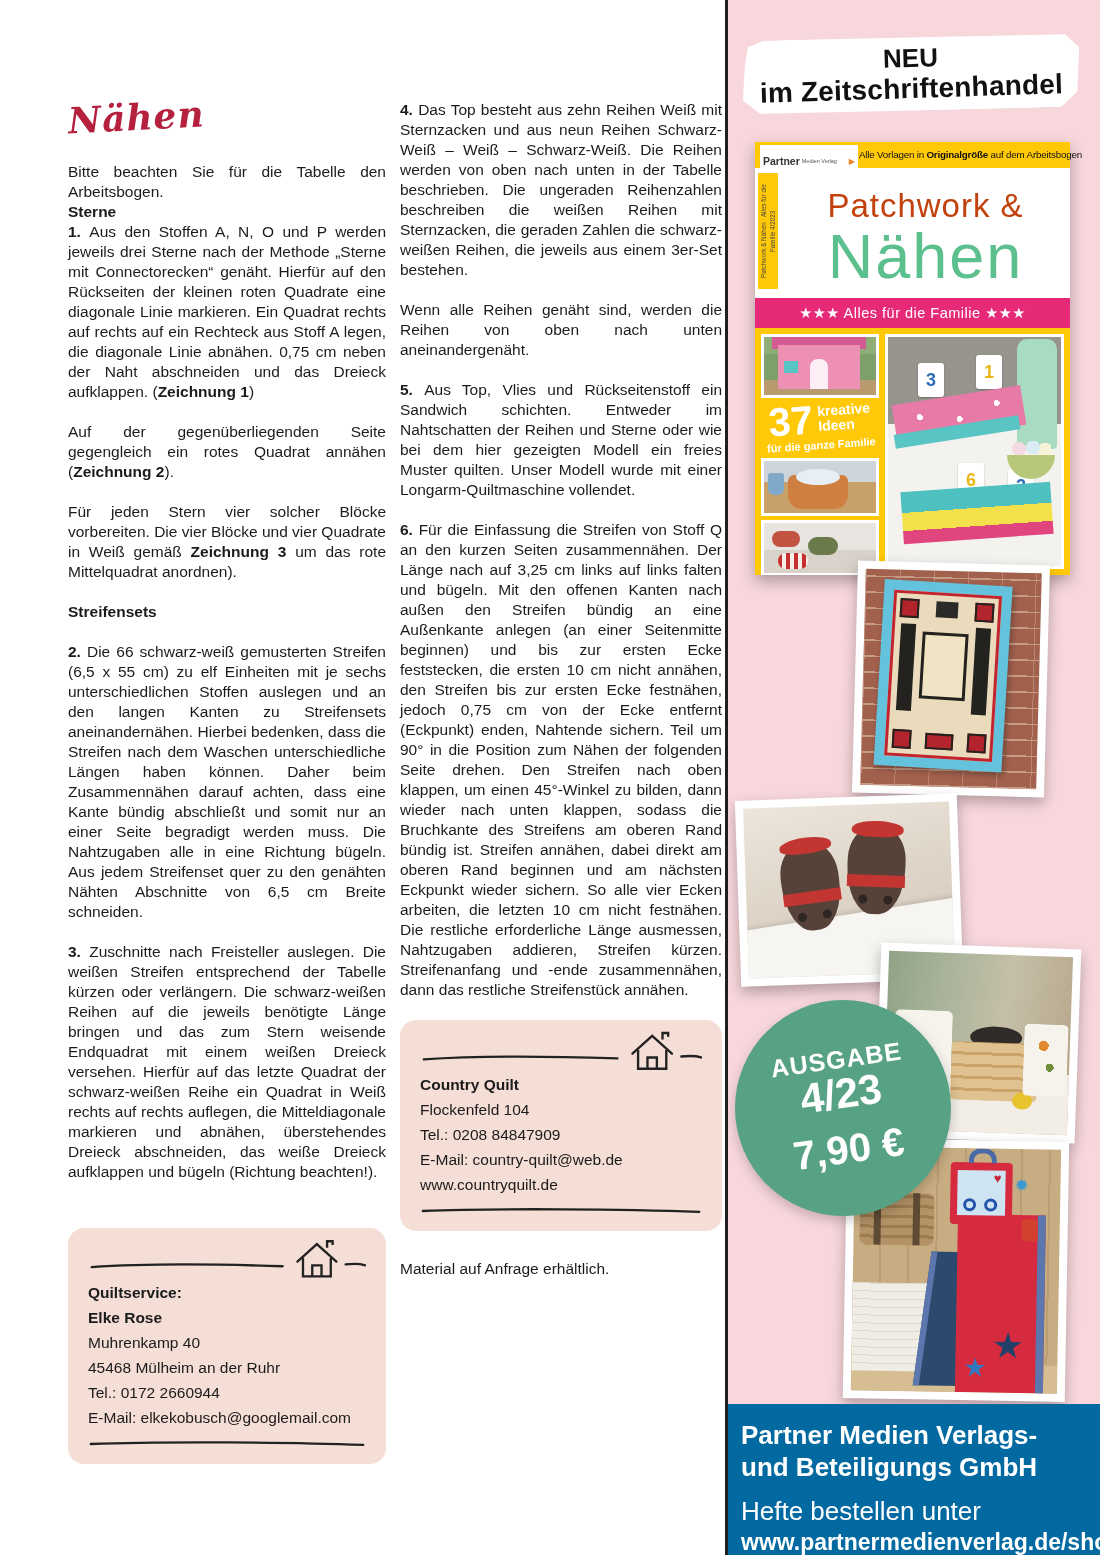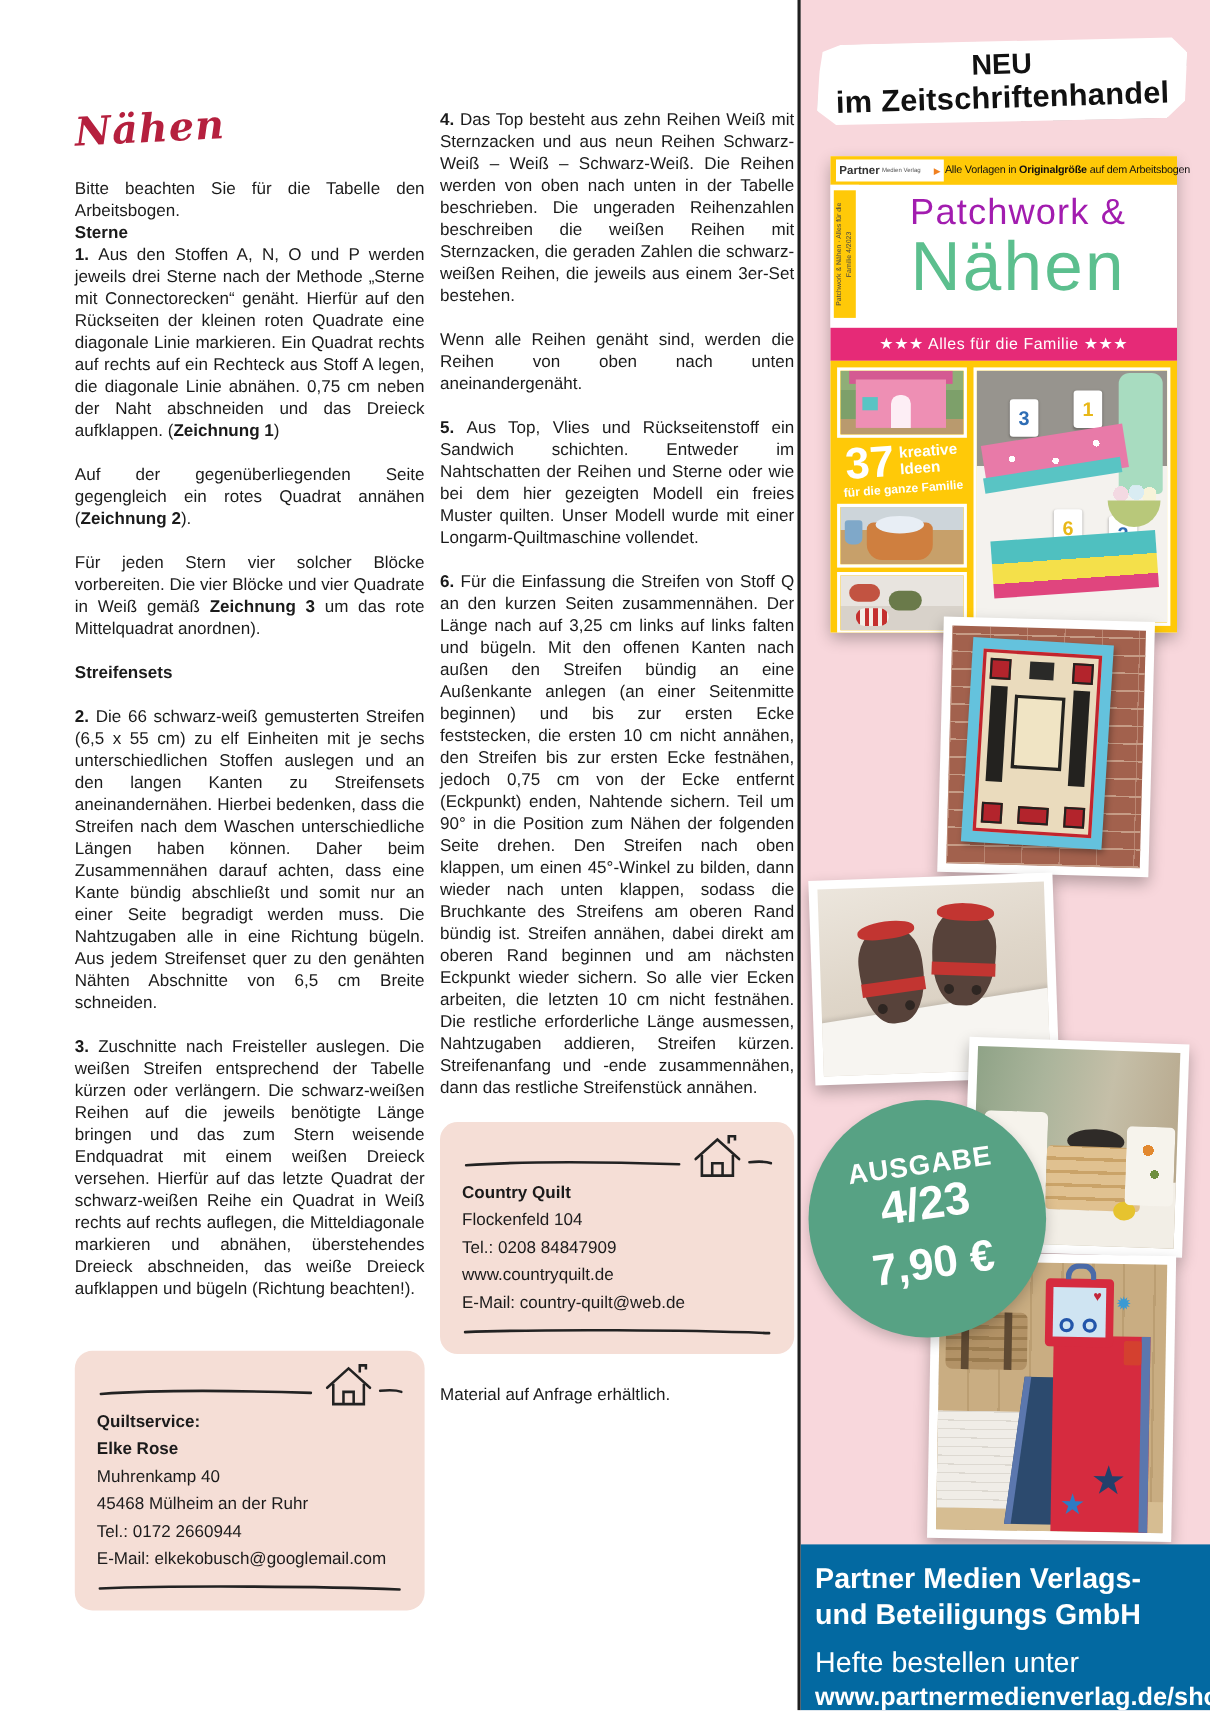--- a/index.html
+++ b/index.html
@@ -45,37 +45,37 @@
   #neu-banner .l1 { font-size:26px; font-weight:bold; line-height:30px; color:#111; }
   #neu-banner .l2 { font-size:28px; font-weight:bold; line-height:32px; color:#111; letter-spacing:0.2px; }
   
   #cover {
     position:absolute; left:27px; top:142px; width:315px; height:433px;
     background:#fff; box-shadow:0 6px 14px rgba(0,0,0,.30);
   }
   .cov-top { position:absolute; left:0; top:0; right:0; height:26px; background:#ffc908; }
   .pub-chip {
     position:absolute; left:5px; top:3px; width:98px; height:20px; background:#fff;
-    display:flex; align-items:center; padding:4px 3px; box-sizing:border-box;
+    display:flex; align-items:center; padding:16px 3px; box-sizing:border-box;
   }
   .pub-chip .pname { font-size:10.5px; font-weight:bold; color:#333; }
   .pub-chip .psub  { font-size:5.5px; color:#555; margin-left:2px; }
   .pub-chip .parrow{ font-size:8px; color:#f08020; margin-left:auto; }
   .cov-topline {
     position:absolute; left:104px; right:2px; top:0; height:26px; line-height:26px;
     font-size:9.8px; color:#111; text-align:center; white-space:nowrap; letter-spacing:-0.2px;
   }
   .cov-spine { position:absolute; left:0; top:26px; width:26px; height:130px; background:#fff; }
   .spine-box {
     position:absolute; left:3px; top:5px; width:20px; height:116px; background:#ffc908;
     writing-mode:vertical-rl; transform:rotate(180deg); text-align:center;
     font-size:6.3px; line-height:9px; color:#444; padding:2px 1px; box-sizing:border-box;
   }
   .cov-title { position:absolute; left:26px; top:26px; right:0; height:130px; text-align:center; overflow:hidden; }
-  .cov-title .t1 { font-size:33px; line-height:40px; margin-top:5px; color:#a21caf; letter-spacing:1px; }
+  .cov-title .t1 { font-size:33px; line-height:40px; margin-top:18px; color:#c2410c; letter-spacing:1px; }
   .cov-title .t2 { font-size:63px; line-height:68px; color:#5cbf8e; letter-spacing:2px; margin-top:-4px; }
   .cov-strip {
     position:absolute; left:0; top:156px; right:0; height:30px; background:#e62a77;
     color:#fff; text-align:center; line-height:30px; font-size:14.5px; letter-spacing:0.5px;
   }
   .cov-photos { position:absolute; left:0; top:186px; right:0; bottom:0; background:#ffc908; overflow:hidden; }
   .cp-left  { position:absolute; left:6px; top:6px; width:118px; bottom:6px; }
   .cp-ph { border:3px solid #fff; box-sizing:border-box; position:relative; overflow:hidden; }
   .cp-ph1 { height:64px; }
   .cp-badge { height:54px; color:#fff; transform:rotate(-4deg); padding-top:2px; }
@@ -244,22 +244,22 @@
         <path d="M4,34 C60,30 150,31 210,33" stroke="#222" stroke-width="2.5" fill="none" stroke-linecap="round"></path>
         <path d="M278,31 C288,30 296,31 299,32" stroke="#222" stroke-width="2.5" fill="none" stroke-linecap="round"></path>
         <path d="M232,24 L232,44 L262,44 L262,24" stroke="#222" stroke-width="2.5" fill="none"></path>
         <path d="M226,28 L247,9 L268,28" stroke="#222" stroke-width="2.5" fill="none" stroke-linecap="round"></path>
         <path d="M258,13 L258,6 L264,6 L264,10" stroke="#222" stroke-width="2.5" fill="none"></path>
         <path d="M242,44 L242,32 L252,32 L252,44" stroke="#222" stroke-width="2.5" fill="none"></path>
       </svg>
       <p class="b">Country Quilt</p>
       <p>Flockenfeld 104</p>
       <p>Tel.: 0208 84847909</p>
+      <p>E-Mail: country-quilt@web.de</p>
       <p>www.countryquilt.de</p>
-      <p>E-Mail: country-quilt@web.de</p>
       <svg class="hline bottom" viewBox="0 0 300 16">
         <path d="M3,8 C80,5 220,6 297,9" stroke="#222" stroke-width="2.5" fill="none" stroke-linecap="round"></path>
       </svg>
     </div>
 
     <p class="p material">Material auf Anfrage erhältlich.</p>
   </div>
 
   <div id="divider"></div>
 

